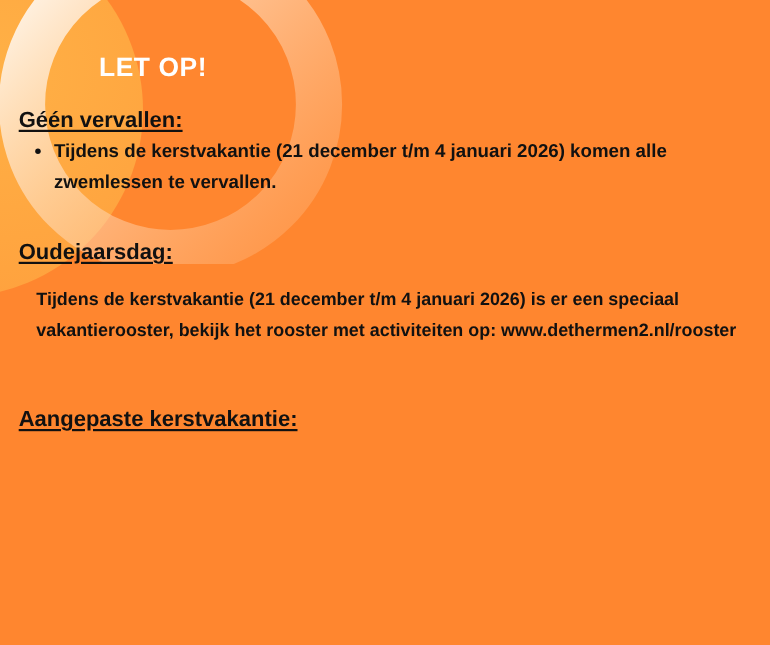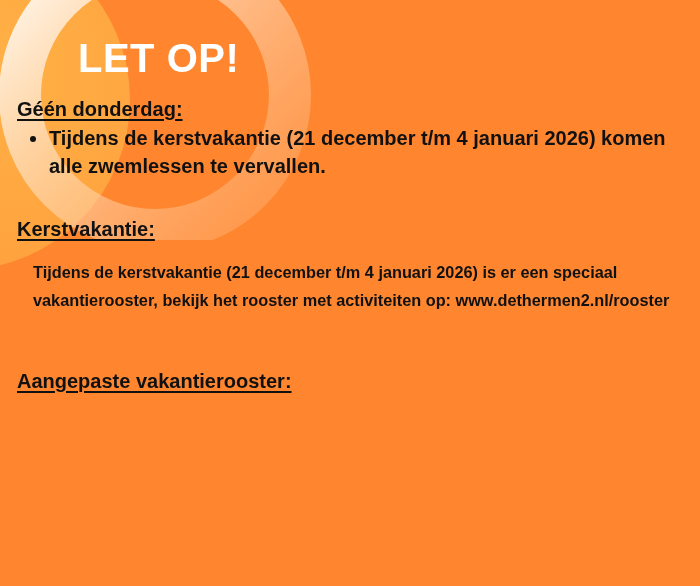--- a/index.html
+++ b/index.html
@@ -3,26 +3,26 @@
 <meta charset="utf-8">
 <style>
   html, body { margin: 0; padding: 0; }
   body { width: 700px; height: 586px; overflow: hidden; background: #ff862f; position: relative;
          font-family: "Liberation Sans", "DejaVu Sans", sans-serif; }
   .deco { position: absolute; border-radius: 50%; pointer-events: none; }
   .yellow-circle { left: -210px; top: -70px; width: 340px; height: 340px;
         background: radial-gradient(circle at 60% 40%, #ffb347 0%, #ffa640 60%, #ff9d3c 100%); opacity: 0.95; }
   .ring-svg { position: absolute; left: 0; top: 0; }
   .title { position: absolute; left: 78px; top: 36px; color: #ffffff; font-weight: bold;
-        font-size: 40px; letter-spacing: 0.5px; margin: 0; }
+        font-size: 24px; letter-spacing: 0.5px; margin: 12px; }
   .content { position: absolute; left: 17px; top: 96px; width: 680px; color: #111; font-weight: bold; }
   .heading { font-size: 20px; text-decoration: underline; text-decoration-thickness: 2px;
         text-underline-offset: 3px; margin: 0; line-height: 26px; }
   .para { font-size: 16.3px; line-height: 28px; margin: 16px; }
-  ul { margin: 2px 0 0 0; padding-left: 32px; font-size: 20px; line-height: 28px; }
+  ul { margin: 2px 0 0 0; padding-left: 32px; font-size: 17px; line-height: 28px; }
   ul li { padding-left: 0; }
   .gap1 { height: 36px; }
   .gap2 { height: 38px; }
 </style>
 </head>
 <body>
 
 <div class="deco yellow-circle"></div>
 <svg class="ring-svg" width="340" height="240">
   <defs>
@@ -32,27 +32,27 @@
       <stop offset="1" stop-color="#ffb070" stop-opacity="0.35"></stop>
     </linearGradient>
   </defs>
   <circle cx="155" cy="95" r="135" fill="none" stroke="url(#rg)" stroke-width="42"></circle>
 </svg>
 
 <h1 class="title">LET OP!</h1>
 
 <div class="content">
   <section>
-    <h2 class="heading">Géén donderdag:</h2>
+    <h2 class="heading">Géén vervallen:</h2>
     <ul>
       <li>Tijdens de kerstvakantie (21 december t/m 4 januari 2026) komen alle zwemlessen te vervallen.</li>
     </ul>
   </section>
   <div class="gap1"></div>
   <section>
-    <h2 class="heading">Kerstvakantie:</h2>
+    <h2 class="heading">Oudejaarsdag:</h2>
     <p class="para">Tijdens de kerstvakantie (21 december t/m 4 januari 2026) is er een speciaal vakantierooster, bekijk het rooster met activiteiten op: www.dethermen2.nl/rooster</p>
   </section>
   <div class="gap2"></div>
   <section>
-    <h2 class="heading">Aangepaste vakantierooster:</h2>
+    <h2 class="heading">Aangepaste kerstvakantie:</h2>
   </section>
 </div>
 
 </body></html>

